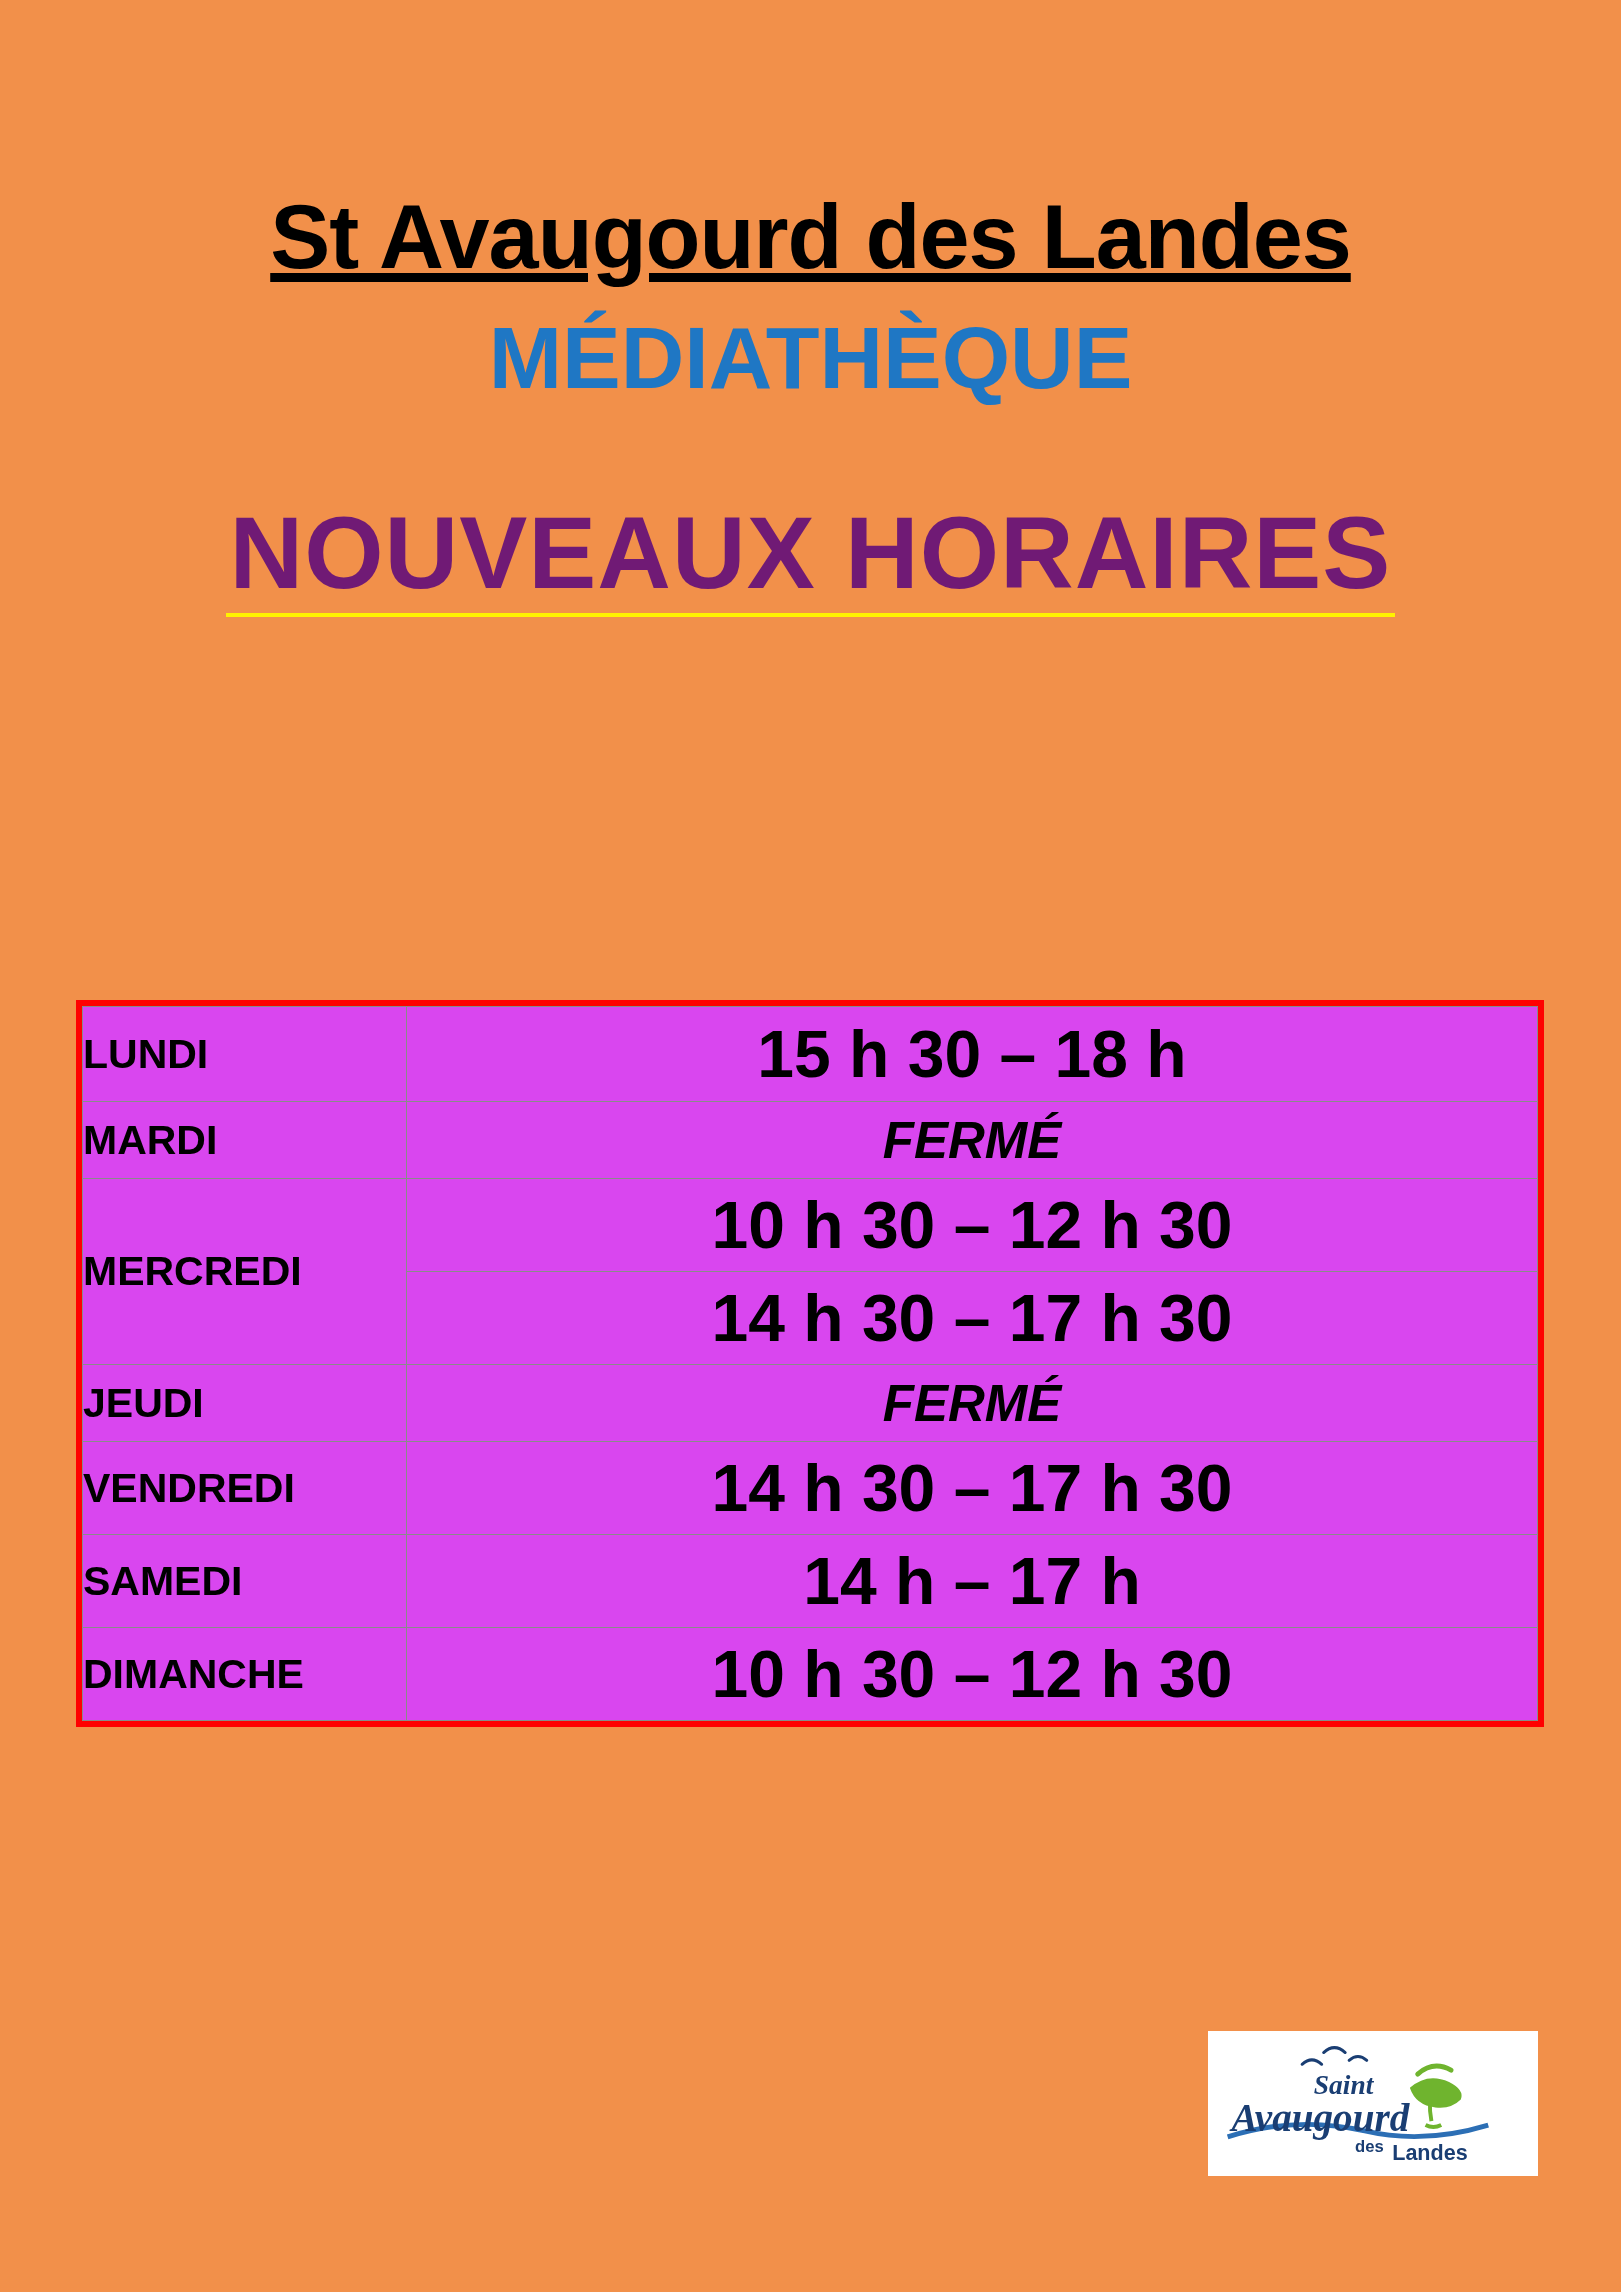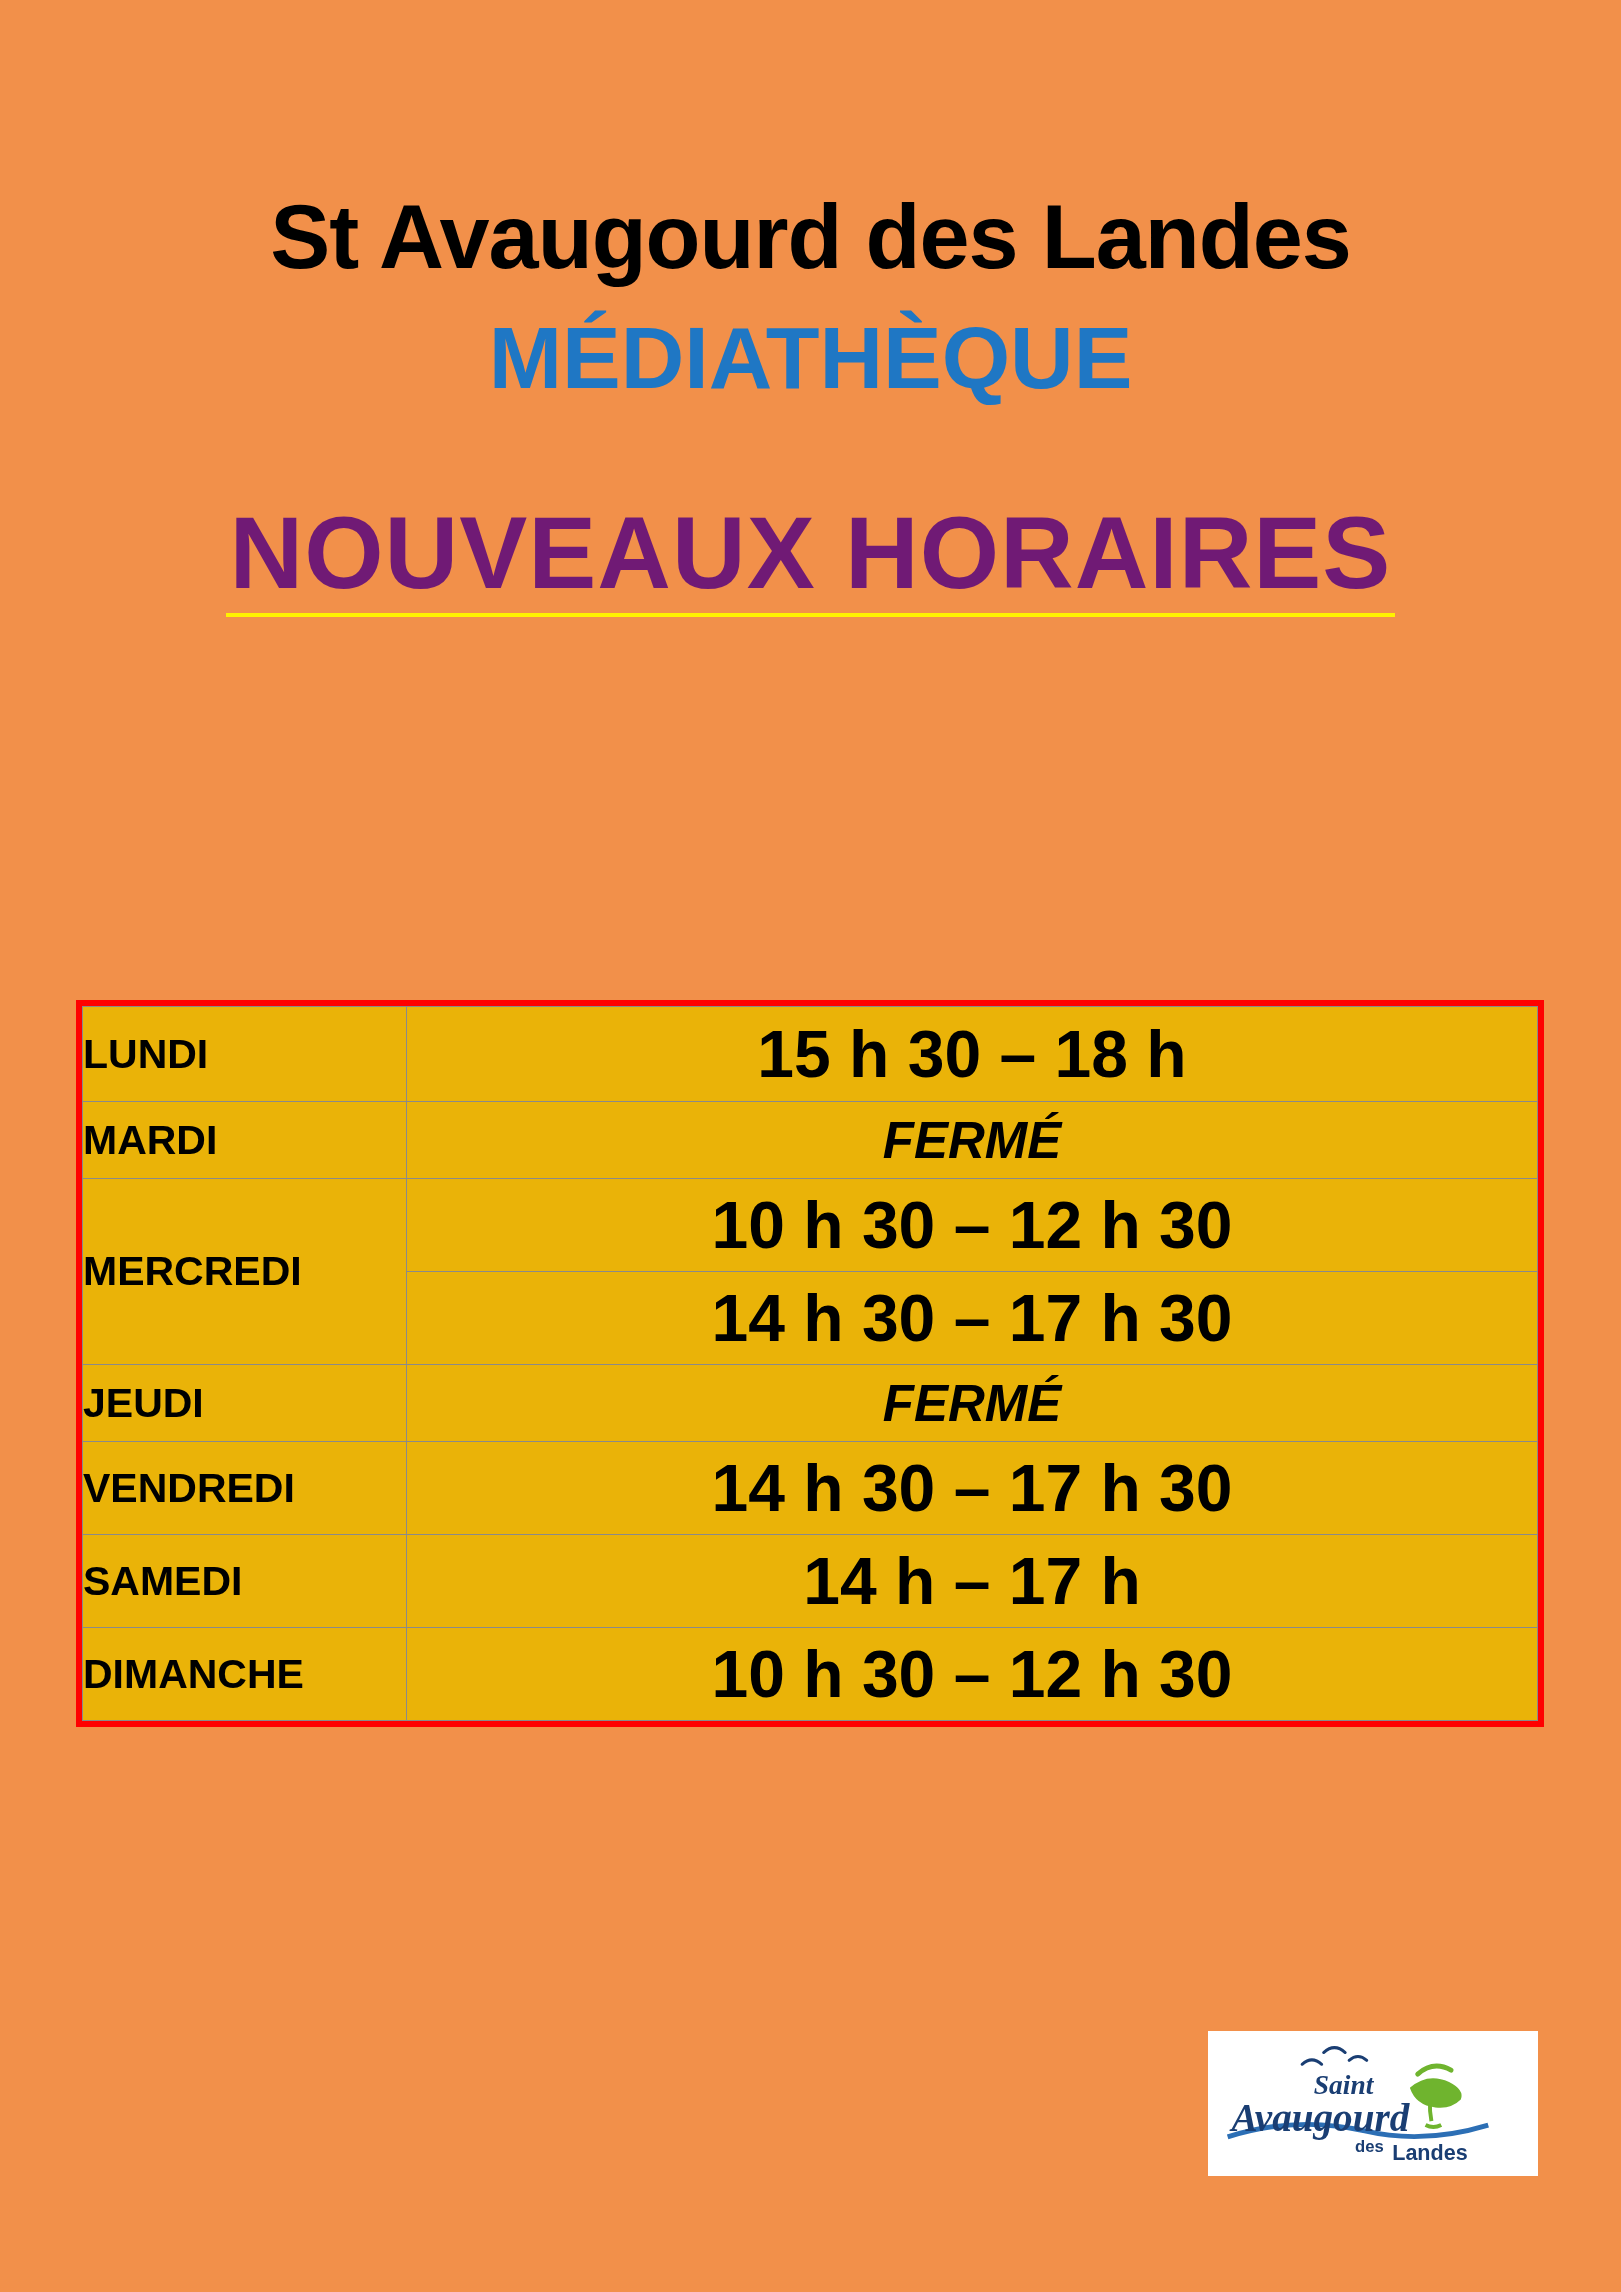--- a/index.html
+++ b/index.html
@@ -22,20 +22,21 @@
 
   
   .title-commune {
     text-align: center;
     font-size: 90px;
     font-weight: bold;
     color: #000000;
     letter-spacing: -1px;
     margin-top: 192px;
     line-height: 1.0;
+    text-decoration: underline;
   }
   .title-media {
     text-align: center;
     font-size: 88px;
     font-weight: bold;
     color: #1F77C4;
     letter-spacing: 0px;
     margin-top: 32px;
     line-height: 1.0;
   }
@@ -62,21 +63,21 @@
     top: 808px;
     width: 1468px;
     box-sizing: border-box;
     border: 6.9px solid #FF0000;
     background: #FFFFFF;
   }
   table.schedule {
     width: 100%;
     border-collapse: collapse;
     table-layout: fixed;
-    background: #eab308;
+    background: #d946ef;
   }
   table.schedule td {
     border: 1px solid #8A8A8A;
     padding: 0;
     vertical-align: middle;
   }
   td.day {
     width: 323px;
     font-size: 41px;
     font-weight: bold;

